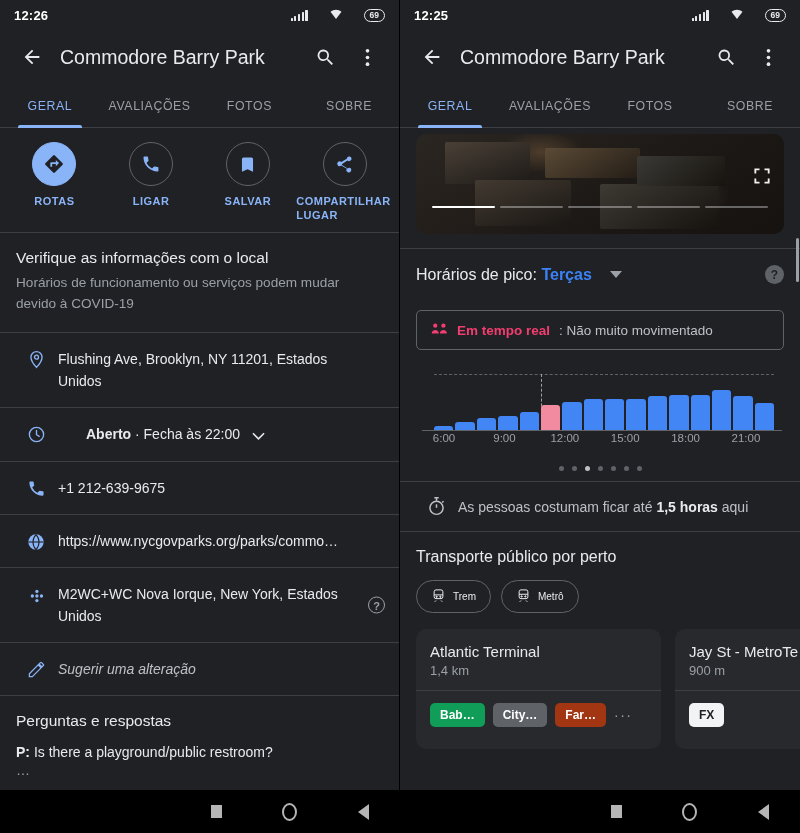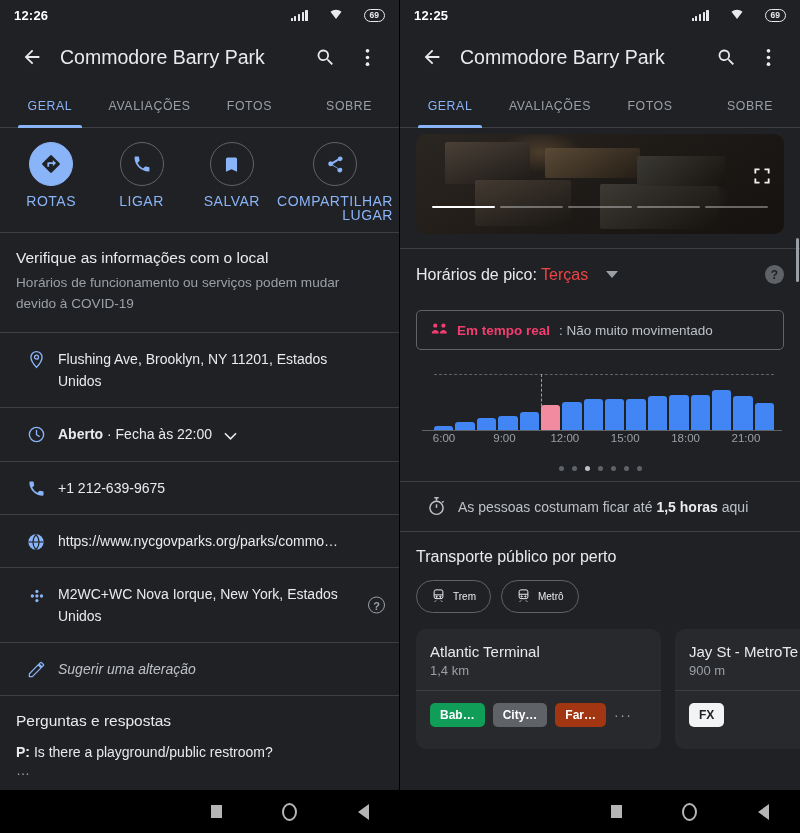--- a/index.html
+++ b/index.html
@@ -75,22 +75,22 @@
   
   .actions { display: flex; padding: 14px 6px 10px; background: #202124; }
   .action { flex: 1; display: flex; flex-direction: column; align-items: center; gap: 8px; }
   .act-circle {
     width: 44px; height: 44px; border-radius: 50%;
     border: 1px solid #5f6368; display: flex;
     align-items: center; justify-content: center;
   }
   .act-circle.filled { background: #8ab4f8; border-color: #8ab4f8; }
   .act-label {
-    color: #8ab4f8; font-size: 14px; letter-spacing: .5px;
-    text-align: right; line-height: 14px; font-weight: 400;
+    color: #8ab4f8; font-size: 11px; letter-spacing: .5px;
+    text-align: left; line-height: 14px; font-weight: 700;
   }
 
   .divider { height: 1px; background: #3c4043; }
 
   
   .notice { padding: 16px 16px 18px; background: #202124; }
   .notice-title { color: #e8eaed; font-size: 15.5px; margin-bottom: 5px; }
   .notice-body { color: #9aa0a6; font-size: 13.6px; line-height: 21px; }
 
   
@@ -102,21 +102,21 @@
   .info-ic { width: 44px; flex: 0 0 44px; display: flex; justify-content: center; padding-top: 2px; }
   .info-tx { flex: 1; color: #e8eaed; font-size: 14px; line-height: 22px; padding-right: 18px; }
   .info-tx.muted-i { color: #bdc1c6; font-style: italic; }
   .help-badge {
     position: absolute; right: 14px; top: 50%; transform: translateY(-50%);
     width: 17px; height: 17px; border-radius: 50%;
     border: 1.4px solid #9aa0a6; color: #9aa0a6;
     font-size: 11px; display: flex; align-items: center; justify-content: center;
     font-weight: bold;
   }
-  .open-strong { font-weight: bold; color: #e8eaed; }
+  .open-strong { font-weight: bold; color: #e8eaed; margin-left: 28px; }
 
   
   .qa { padding: 16px 16px 0; }
   .qa-title { color: #e8eaed; font-size: 15.5px; margin-bottom: 14px; }
   .qa-q { color: #e8eaed; font-size: 14px; }
   .qa-q b { font-weight: bold; }
   .qa-ell { color: #9aa0a6; font-size: 14px; margin-top: 2px; }
 
   
   .photo {
@@ -136,21 +136,21 @@
     position: absolute; left: 16px; right: 16px; bottom: 26px;
     display: flex; gap: 5px; align-items: center;
   }
   .ph-progress span { height: 2.5px; border-radius: 2px; background: rgba(255,255,255,.35); }
 
   
   .pt-head {
     display: flex; align-items: center; padding: 16px 16px 10px; gap: 8px;
   }
   .pt-title { color: #e8eaed; font-size: 16px; }
-  .pt-title span.day { color: #ef4444; }
+  .pt-title span.day { color: #3b82f6; font-weight: bold; }
   .caret {
     width: 0; height: 0; border-left: 6px solid transparent;
     border-right: 6px solid transparent; border-top: 7px solid #9aa0a6;
     margin-left: 10px;
   }
   .pt-help {
     margin-left: auto; width: 19px; height: 19px; border-radius: 50%;
     background: #5f6368; color: #202124; font-size: 12px; font-weight: bold;
     display: flex; align-items: center; justify-content: center;
   }

